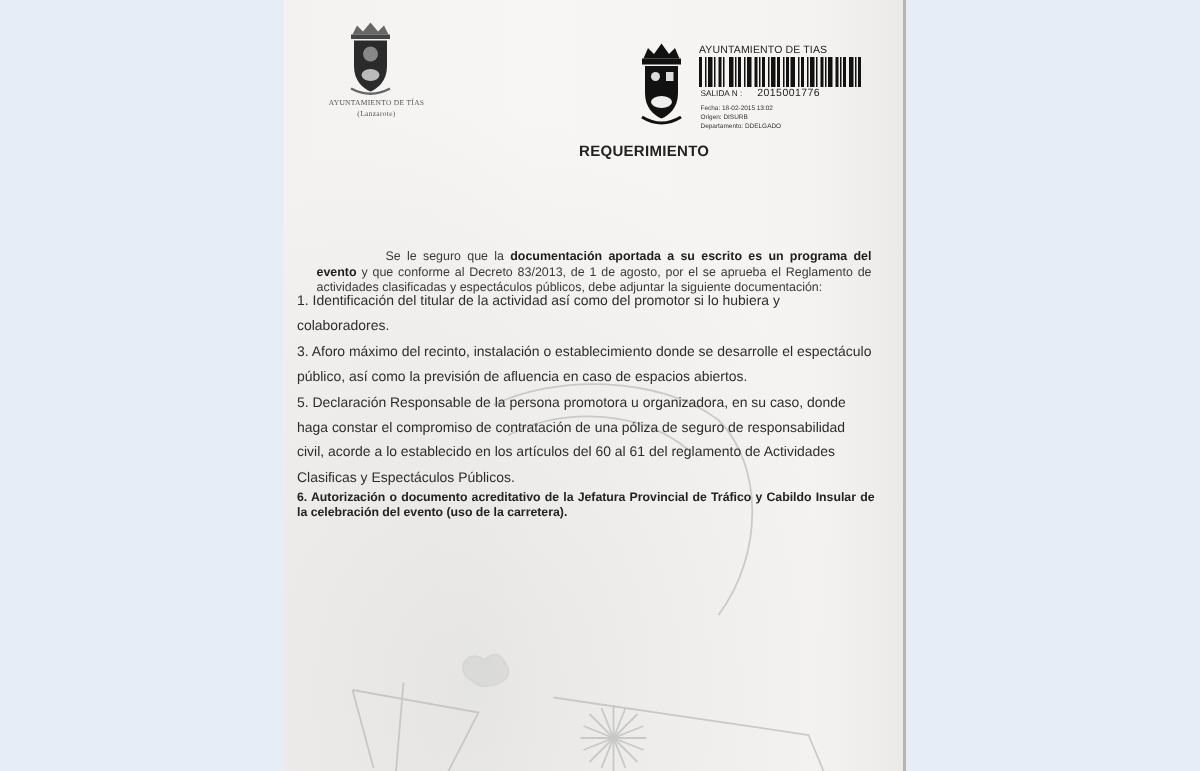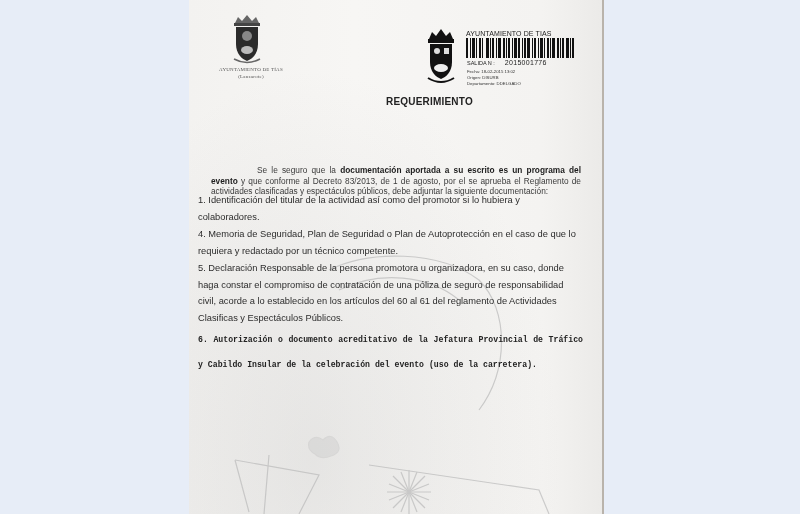--- a/index.html
+++ b/index.html
@@ -46,21 +46,21 @@
   .para {
     position:absolute; left:22px; width:370px; font-size:8.3px; line-height:10.6px; color:#3a3a3a;
     text-align:justify; text-indent:46px;
   }
   .para b { color:#1d1d1d; }
   .list {
     position:absolute; left:9px; top:192px; width:385px; margin:0; padding:0; list-style:none;
     font-size:9.3px; color:#2c2c2c; line-height:16.9px;
   }
   .list li { margin:0; padding:0; }
-  .list li.bold { font-weight:bold; font-size:8.2px; line-height:25px; text-align:justify; color:#222;font-family:Liberation Mono, monospace; }
+  .list li.bold { font-weight:bold; font-size:8.2px; line-height:10px; text-align:justify; color:#222; }
   
   .wm { position:absolute; pointer-events:none; }
 </style>
 </head>
 <body>
 
 <div class="page">
   <div class="shade"></div>
 
   <svg class="wm" style="left:20px;top:250px" width="380" height="264" viewBox="0 0 380 264">
@@ -155,19 +155,19 @@
     <div class="stamp-line" style="top:55px">Departamento: DDELGADO</div>
   </div>
 
   <div class="title">REQUERIMIENTO</div>
 
 
   <div class="para" style="top:165px"><span>Se le seguro que la </span><b>documentación aportada a su escrito es un programa del evento</b><span> y que conforme al Decreto 83/2013, de 1 de agosto, por el se aprueba el Reglamento de actividades clasificadas y espectáculos públicos, debe adjuntar la siguiente documentación:</span></div>
 
   <ul class="list">
     <li>1. Identificación del titular de la actividad así como del promotor si lo hubiera y colaboradores.</li>
-    <li>4. Memoria de Seguridad, Plan de Seguridad o Plan de Autoprotección en el caso de que lo requiera y redactado por un técnico competente.</li>
+    <li>3. Aforo máximo del recinto, instalación o establecimiento donde se desarrolle el espectáculo público, así como la previsión de afluencia en caso de espacios abiertos.</li>
     <li>5. Declaración Responsable de la persona promotora u organizadora, en su caso, donde haga constar el compromiso de contratación de una póliza de seguro de responsabilidad civil, acorde a lo establecido en los artículos del 60 al 61 del reglamento de Actividades Clasificas y Espectáculos Públicos.</li>
     <li class="bold">6. Autorización o documento acreditativo de la Jefatura Provincial de Tráfico y Cabildo Insular de la celebración del evento (uso de la carretera).</li>
   </ul>
 
   <div class="page-edge"></div>
 </div>
 
 </body></html>

